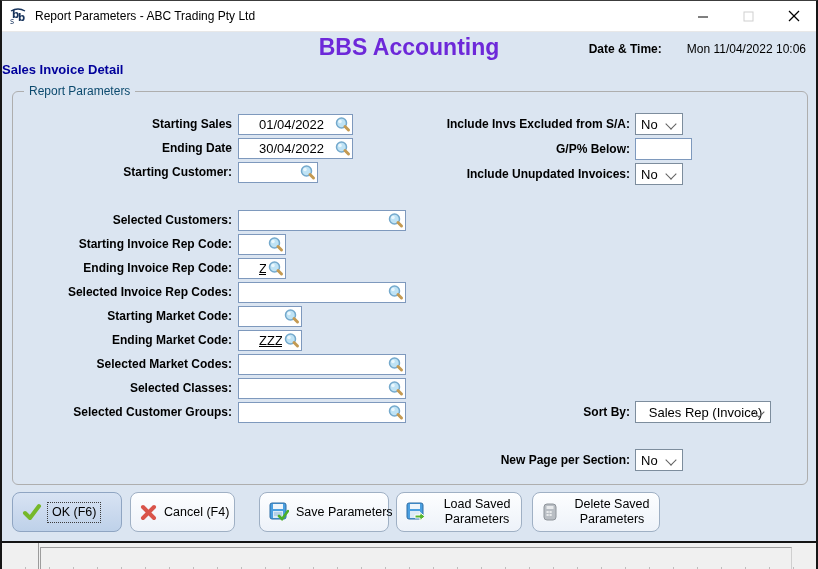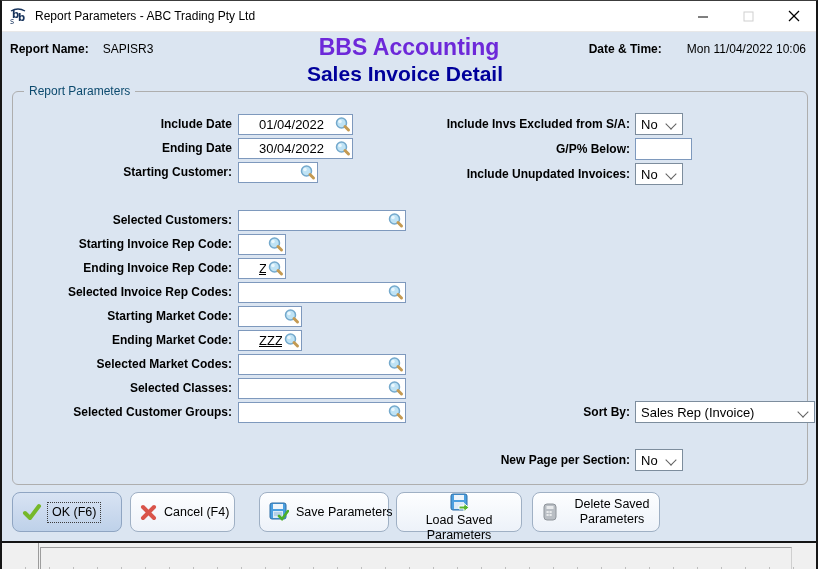--- a/index.html
+++ b/index.html
@@ -9,21 +9,21 @@
   
   .titlebar{position:absolute;top:0;left:0;right:0;height:30px;background:#ffffff;display:flex;align-items:center;border-bottom:1px solid #e8e8e8;}
   .app-icon{margin-left:7px;width:18px;height:18px;display:inline-block;}
   .title{margin-left:8px;font-size:12px;color:#000;}
   .win-controls{position:absolute;right:0;top:0;height:30px;display:flex;}
   .win-btn{width:45px;height:30px;display:flex;align-items:center;justify-content:center;cursor:pointer;}
   
   .report-name{position:absolute;top:41px;left:8px;font-size:12px;}
   .report-name b{margin-right:14px;}
   .app-title{position:absolute;top:33px;left:0;right:0;text-align:center;font-size:23px;font-weight:bold;color:#6d28d9;}
-  .report-subtitle{position:absolute;top:61px;left:0;right:8px;text-align:center;font-size:21px;font-weight:bold;color:#00009b;}
+  .report-subtitle{position:absolute;top:61px;left:0;right:8px;font-size:13px;font-weight:bold;color:#00009b;}
   .datetime{position:absolute;top:41px;right:10px;font-size:12px;}
   .datetime b{margin-right:25px;}
   
   .groupbox{position:absolute;left:10px;top:90px;width:794px;height:392px;border:1px solid #aeaeae;border-radius:6px;}
   .legend{position:absolute;left:22px;top:83px;padding:0 5px;background:#dbe5f1;font-size:12px;color:#0c4a6e;}
   
   .row{position:absolute;height:21px;display:flex;}
   .lbl{width:228px;text-align:right;font-weight:bold;font-size:12px;line-height:21px;color:#000;white-space:nowrap;}
   .fieldbox{position:relative;margin-left:6px;height:21px;background:#fff;border:1px solid #7e99bd;box-sizing:border-box;}
   .fieldbox input{position:absolute;left:0;top:0;width:100%;height:100%;border:none;outline:none;background:transparent;
@@ -84,34 +84,31 @@
       </div>
       <div class="win-btn">
         <svg width="12" height="12">
             <line x1="1" y1="1" x2="11" y2="11" stroke="#000" stroke-width="1.2"></line>
             <line x1="11" y1="1" x2="1" y2="11" stroke="#000" stroke-width="1.2"></line>
           </svg>
       </div>
     </div>
   </div>
 
-  <div class="report-name">
-    <b>Report Name:</b><span>SAPISR3</span>
-  </div>
   <div class="app-title">BBS Accounting</div>
   <div class="report-subtitle">Sales Invoice Detail</div>
   <div class="datetime">
     <b>Date &amp; Time:</b><span>Mon 11/04/2022 10:06</span>
   </div>
 
   <div class="groupbox"></div>
   <span class="legend">Report Parameters</span>
 
   <div class="row" style="left:2px;top:113px;">
-    <div class="lbl">Include Date</div>
+    <div class="lbl">Starting Sales</div>
     <div class="fieldbox w-date">
       <input value="01/04/2022" style="">
       <span class="mag"><svg width="17" height="17">
             <circle cx="7.5" cy="7" r="5" fill="#bfe3f5" stroke="#74a9cc" stroke-width="1.5"></circle>
             <circle cx="6" cy="5.5" r="1.8" fill="#eaf7fd"></circle>
             <line x1="11" y1="10.5" x2="14.5" y2="14" stroke="#c49a52" stroke-width="3" stroke-linecap="round"></line>
           </svg></span>
     </div>
   </div>
   <div class="row" style="left:2px;top:137px;">
@@ -247,21 +244,21 @@
     <input value="" style="">
   </div>
 
   <div class="rlbl" style="top:162px;">Include Unupdated Invoices:</div>
   <div class="select" style="left:633px;top:162px;width:48px;">
     <span>No</span>
     <span class="chev"></span>
   </div>
 
   <div class="rlbl" style="top:400px;">Sort By:</div>
-  <div class="select" style="left:633px;top:400px;width:180px;">
+  <div class="select" style="left:633px;top:400px;width:136px;justify-content:center;">
     <span>Sales Rep (Invoice)</span>
     <span class="chev"></span>
   </div>
 
   <div class="rlbl" style="top:448px;">New Page per Section:</div>
   <div class="select" style="left:633px;top:448px;width:48px;">
     <span>No</span>
     <span class="chev"></span>
   </div>
 
@@ -291,21 +288,21 @@
           <rect x="4" y="2" width="10" height="5" fill="#eef5fb"></rect>
           <rect x="4" y="9" width="10" height="7" fill="#dcebf7"></rect>
           <line x1="5" y1="11" x2="13" y2="11" stroke="#8fb6d8"></line>
           <line x1="5" y1="13" x2="13" y2="13" stroke="#8fb6d8"></line>
           <path d="M10 14 L13 17 L19 9" fill="none" stroke="#4caf2a" stroke-width="2.6" stroke-linecap="round"></path>
         </svg>
     </span>
     <span class="blabel nowrap">Save Parameters</span>
   </div>
 
-  <div class="btn" style="left:394px;width:126px;flex-direction:column;">
+  <div class="btn" style="left:394px;width:126px;">
     <span class="bicon">
       <svg width="20" height="20">
           <rect x="1" y="1" width="16" height="16" rx="2" fill="#4a9fe0" stroke="#2d6da5"></rect>
           <rect x="4" y="2" width="10" height="5" fill="#eef5fb"></rect>
           <rect x="4" y="9" width="10" height="7" fill="#dcebf7"></rect>
           <path d="M9 13 h5 v-2.5 l5 4 -5 4 v-2.5 h-5 z" fill="#58b630" stroke="#ffffff" stroke-width="1"></path>
         </svg>
     </span>
     <span class="blabel">Load Saved Parameters</span>
   </div>

